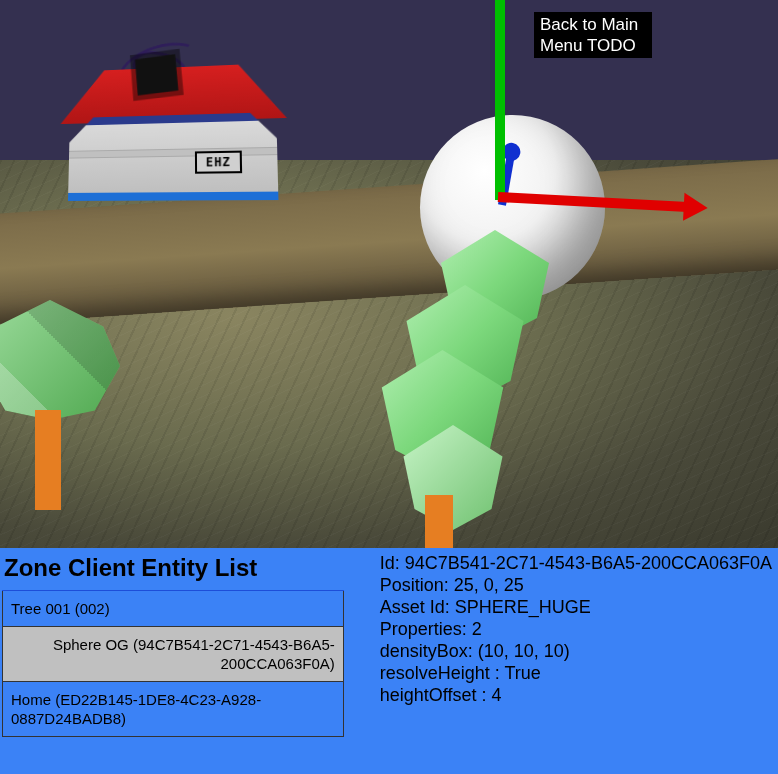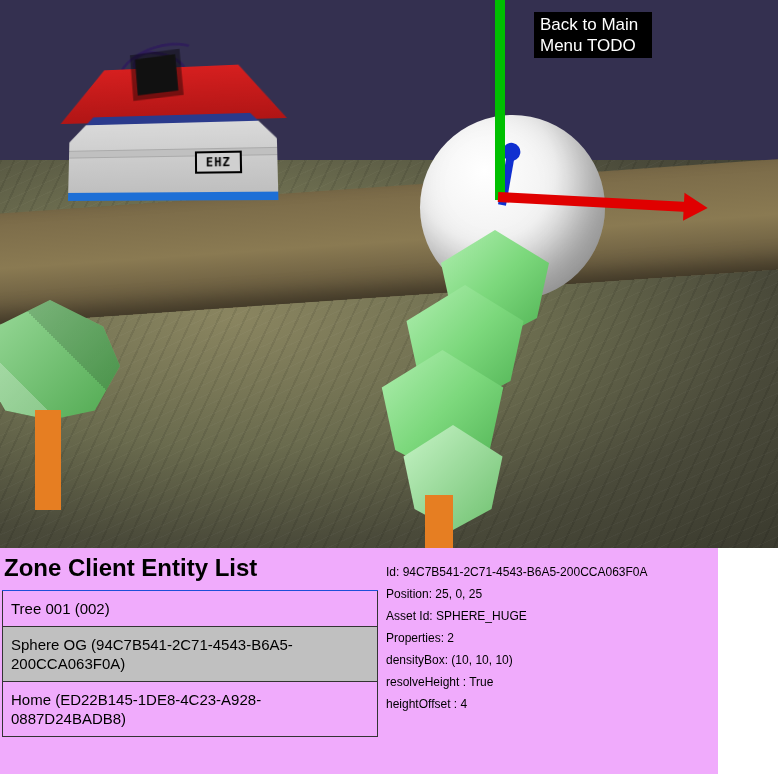--- a/index.html
+++ b/index.html
@@ -188,39 +188,40 @@
       padding: 2px 10px 2px 6px;
       font-size: 17px;
       line-height: 21px;
       font-family: Arial, sans-serif;
       white-space: pre-line;
       width: 118px;
       margin-left: 24px;
     }
     
     .panel {
-      width: 718px;
+      width: 778px;
       height: 226px;
       display: flex;
-      background: #f0abfc;
+      background: #3b82f6;
+      gap: 28px;
     }
     .left-col { width: 378px; padding: 6px 0 0 2px; }
-    .right-col { flex:1; padding: 13px 6px 0 8px; font-size: 12px; line-height: 22px; }
+    .right-col { flex:1; padding: 4px 6px 0 8px; font-size: 18px; line-height: 22px; }
     .panel-title { font-size: 24px; font-weight: bold; margin: 0 0 8px 2px; }
     .entity-list { border-top: 1px solid #1d4ed8; }
     .entity-item {
       border: 1px solid #333;
       border-top: none;
       padding: 8px 8px;
       font-size: 15px;
       line-height: 19px;
       cursor: pointer;
       word-break: break-word;
     }
-    .entity-item.selected { background: #c0c0c0; }
+    .entity-item.selected { background: #c0c0c0; text-align: right; }
     .prop-line { white-space: nowrap; }
   </style>
 </head>
 <body>
 
 <div class="viewport">
   <div class="sky"></div>
   <div class="ground"></div>
   <div class="path-cut"></div>
 

